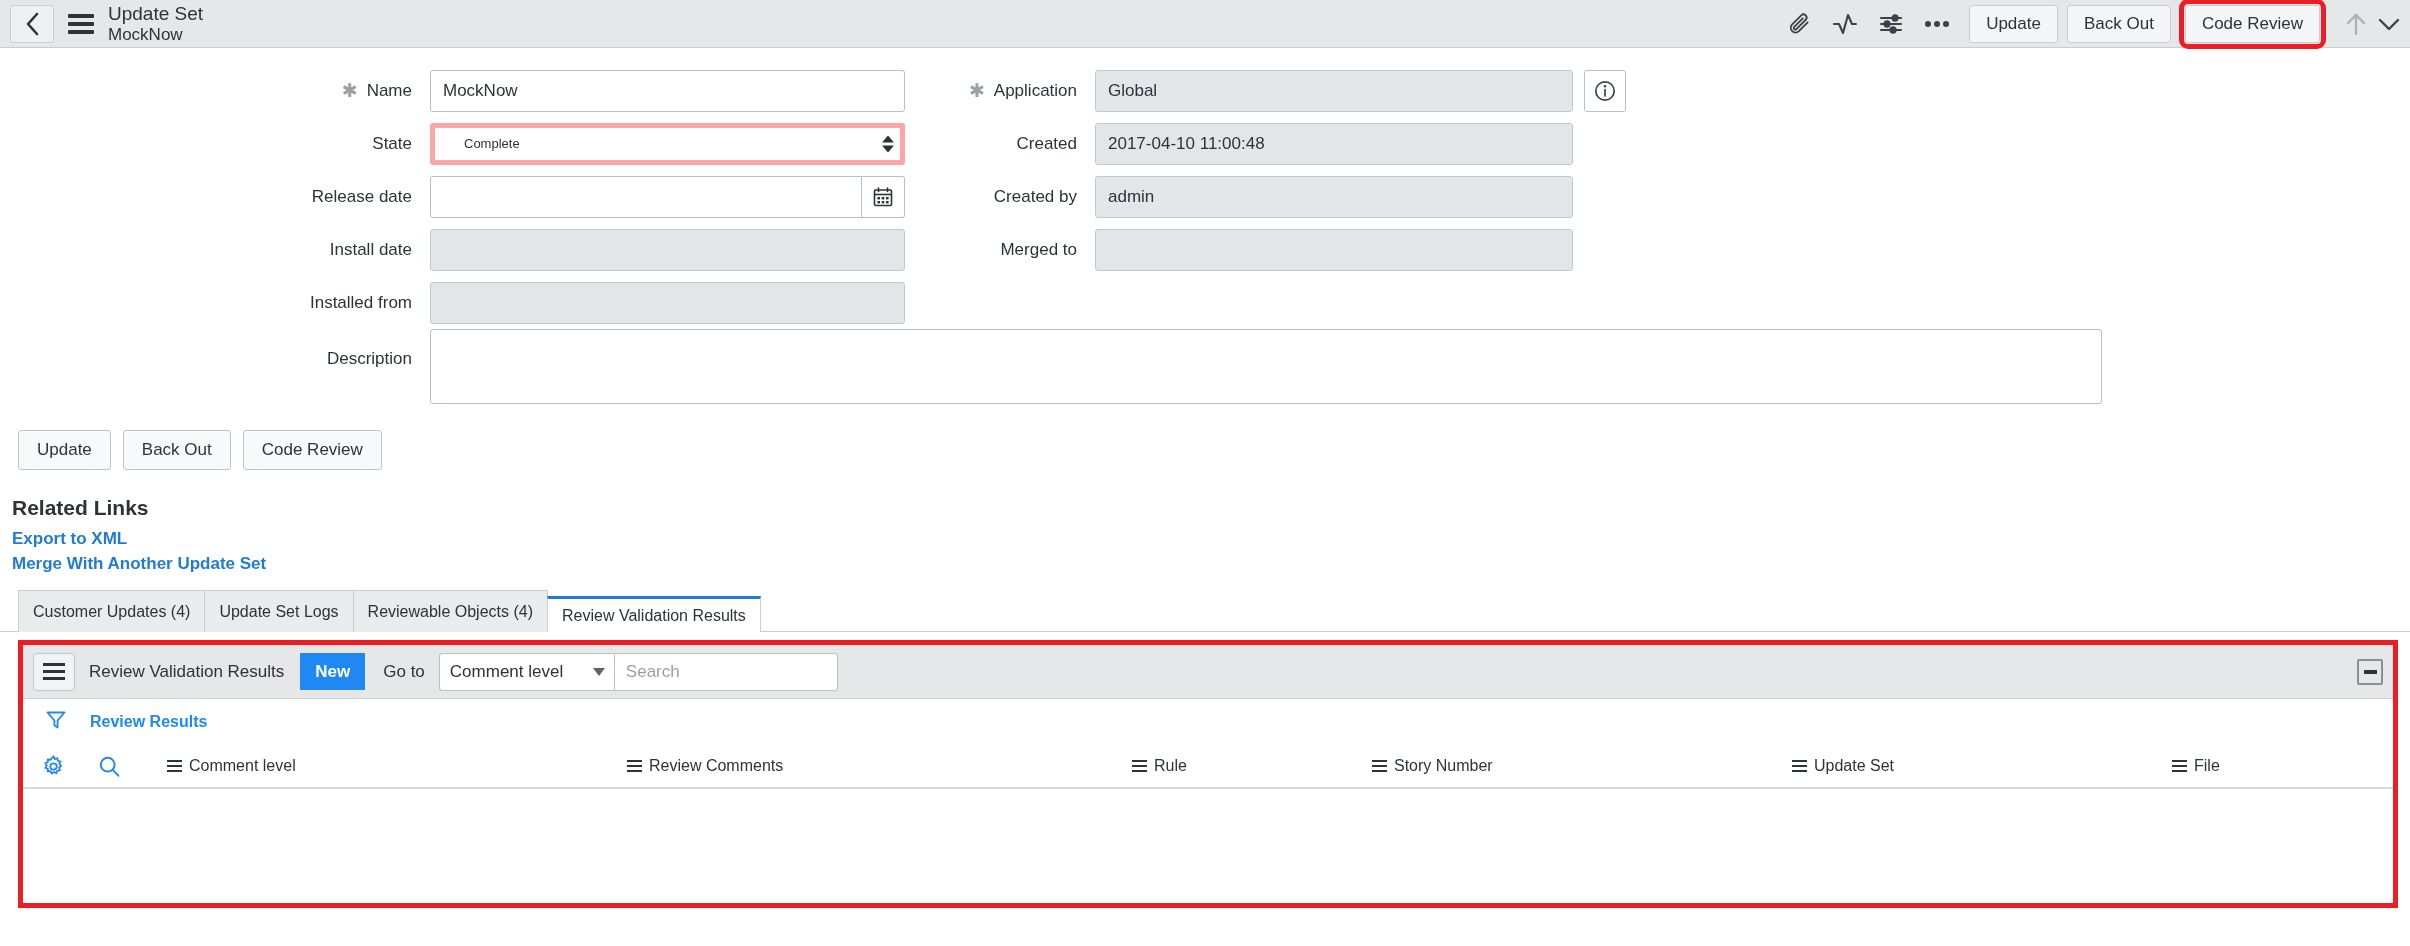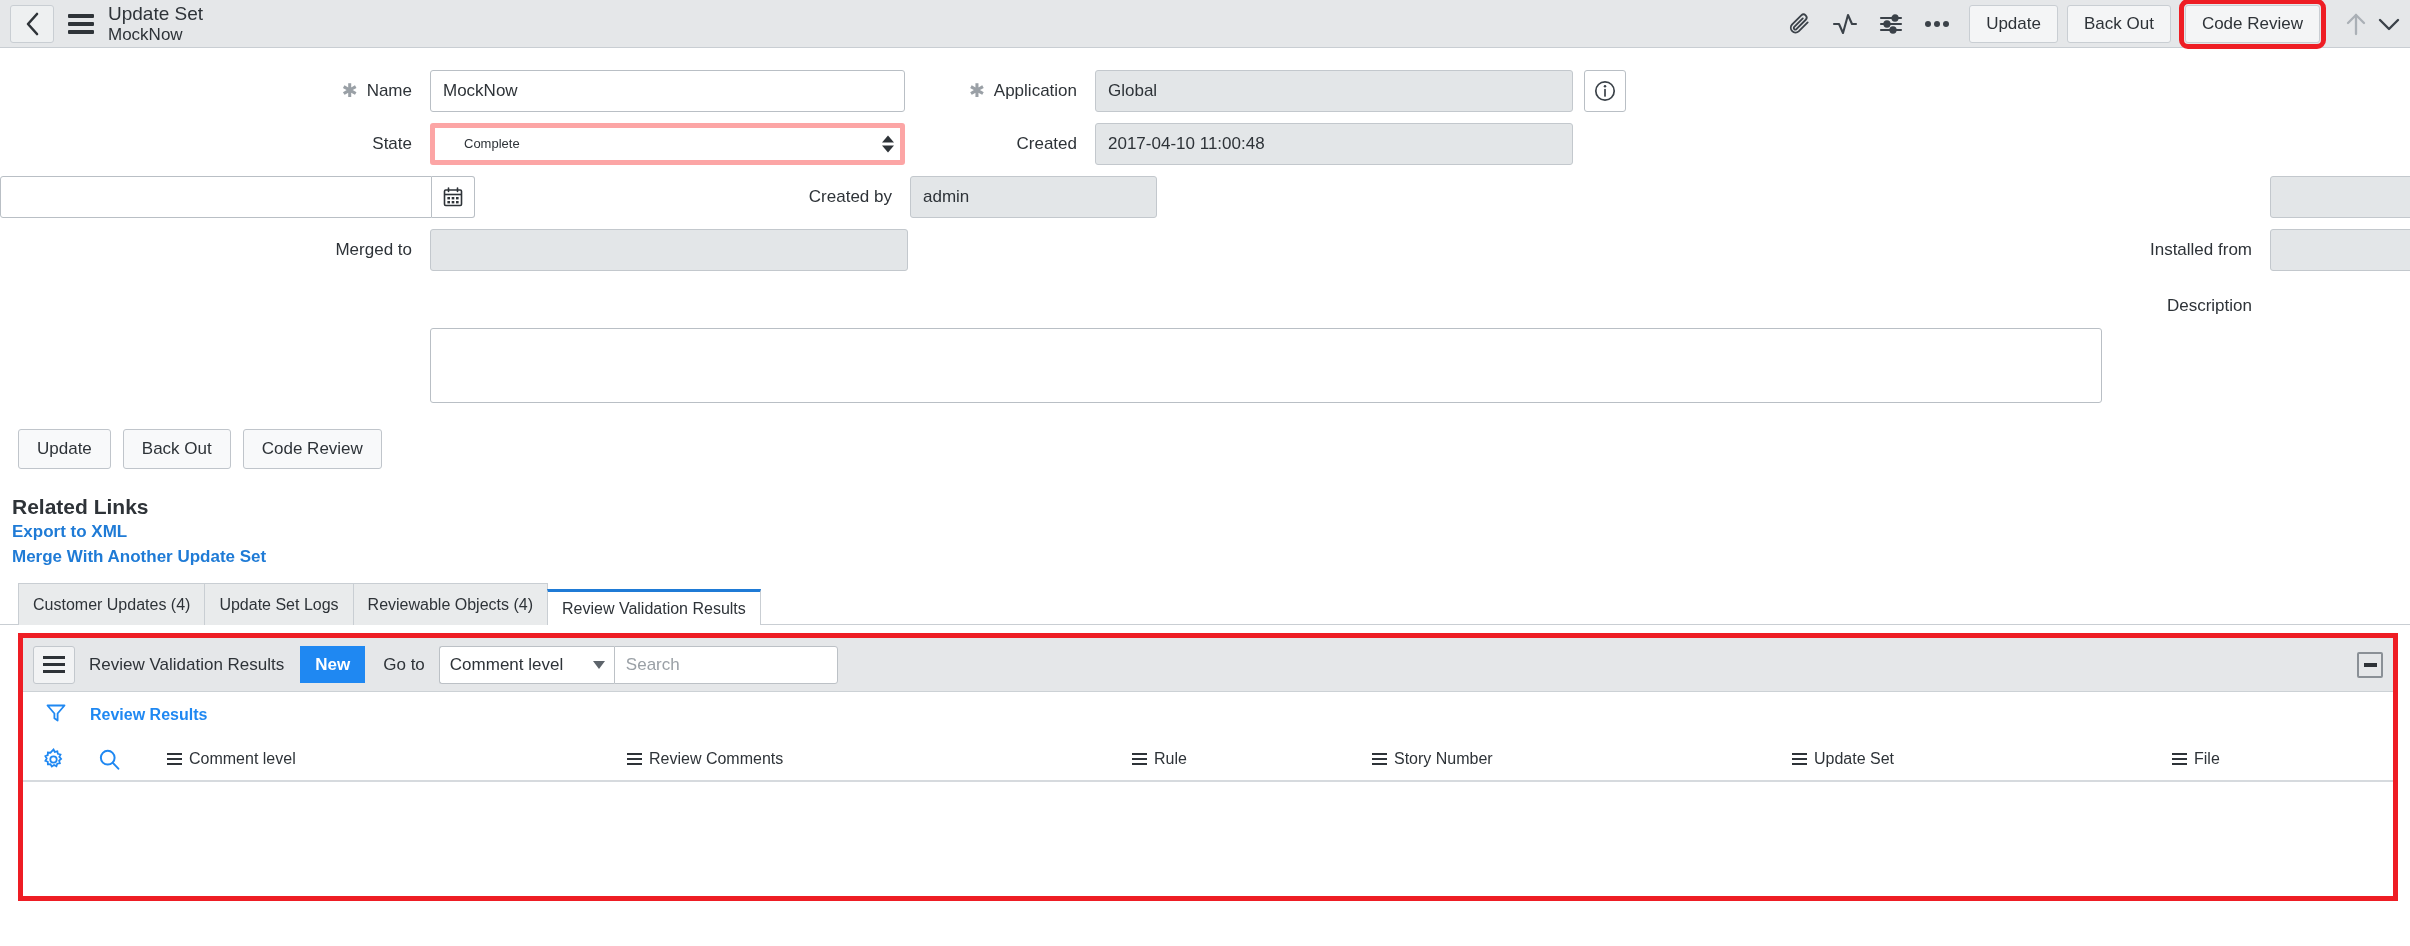--- a/index.html
+++ b/index.html
@@ -183,21 +183,21 @@
   .actions { display: flex; gap: 12px; padding: 26px 0 0 18px; }
   .abtn {
     height: 40px; padding: 0 18px;
     background: #f8f9fa; border: 1px solid #c0c5cb; border-radius: 3px;
     font-size: 17px; color: #2e3338; cursor: pointer;
     font-family: "Liberation Sans", sans-serif;
   }
 
   
   .rel-wrap { padding: 26px 0 0 12px; }
-  .rel-title { font-size: 21px; font-weight: 700; color: #2e3338; margin-bottom: 0; }
+  .rel-title { font-size: 21px; font-weight: 700; color: #2e3338; margin-bottom: 6px; }
   .rel-link {
     display: block; font-size: 17px; color: #1f7bd6; font-weight: 700;
     text-decoration: none; line-height: 25px; cursor: pointer;
   }
 
   
   .tabs {
     display: flex; align-items: flex-end;
     padding: 24px 0 0 18px;
     border-bottom: 1px solid #c9ced3;
@@ -402,20 +402,21 @@
             <span class="tri-down"></span>
         </span>
       </div>
     </div>
     <div class="f-label">Created</div>
     <div class="f-field">
       <input class="inp w-right ro" readonly="" value="2017-04-10 11:00:48" style="">
     </div>
     <div></div>
 
+    <div class="f-label">Release date</div>
     <div class="f-field">
       <div class="date-wrap">
         <input class="inp" value="" style="">
         <div class="cal-btn">
           <svg width="22" height="22" viewBox="0 0 22 22" fill="none" stroke="#2e3338" stroke-width="1.6">
             <rect x="2.5" y="4" width="17" height="15.5" rx="1.2"></rect>
             <line x1="2.5" y1="8.5" x2="19.5" y2="8.5"></line>
             <line x1="6.5" y1="2" x2="6.5" y2="5.5" stroke-linecap="round"></line>
             <line x1="15.5" y1="2" x2="15.5" y2="5.5" stroke-linecap="round"></line>
             <rect x="5.4" y="11" width="2.6" height="2.4" fill="#2e3338" stroke="none"></rect>
@@ -427,20 +428,21 @@
           </svg>
         </div>
       </div>
     </div>
     <div class="f-label">Created by</div>
     <div class="f-field">
       <input class="inp w-right ro" readonly="" value="admin" style="">
     </div>
     <div></div>
 
+    <div class="f-label">Install date</div>
     <div class="f-field">
       <input class="inp w-left ro" readonly="" value="" style="">
     </div>
     <div class="f-label">Merged to</div>
     <div class="f-field">
       <input class="inp w-right ro" readonly="" value="" style="">
     </div>
     <div></div>
 
     <div class="f-label">Installed from</div>

